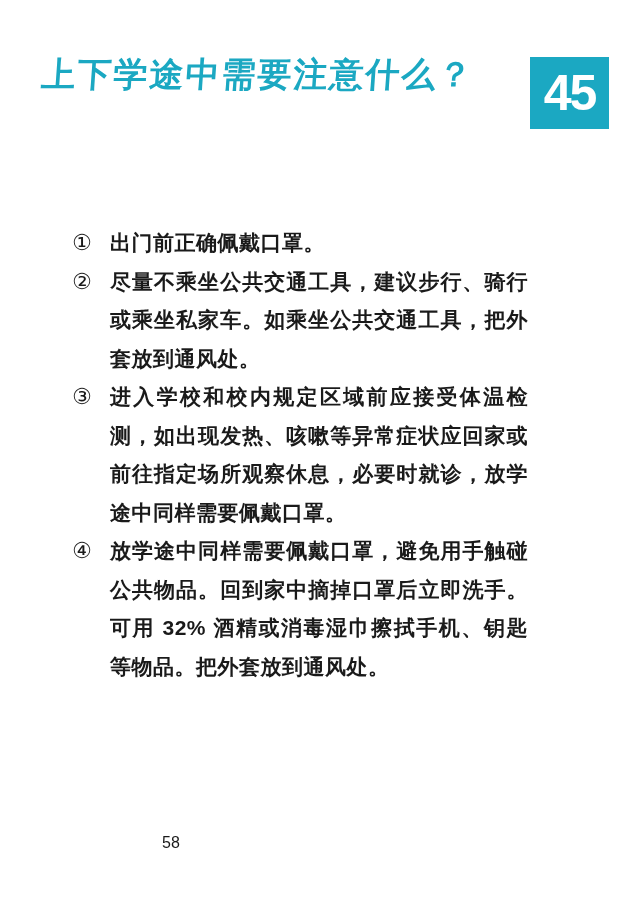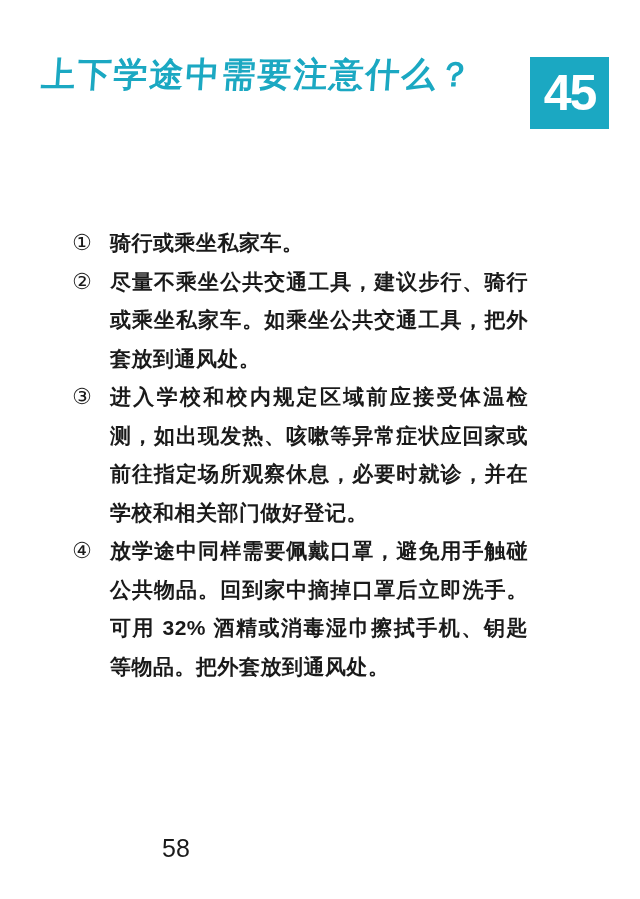--- a/index.html
+++ b/index.html
@@ -76,48 +76,48 @@
     line-height: 38.5px;
     font-weight: 700;
     color: var(--text);
     text-align: justify;
     letter-spacing: 0.5px;
   }
   .page-number {
     position: absolute;
     left: 162px;
     top: 834px;
-    font-size: 25px;
+    font-size: 16px;
     font-weight: 400;
     color: var(--text);
   }
 </style>
 </head>
 <body>
 
 <div class="page">
 
   <h1 class="title">上下学途中需要注意什么？</h1>
 
   <div class="badge">
     <span class="badge-num">45</span>
   </div>
 
   <ol class="checklist">
     <li class="item">
       <span class="marker">①</span>
-      <span class="text">骑行或乘坐私家车。</span>
+      <span class="text">出门前正确佩戴口罩。</span>
     </li>
     <li class="item">
       <span class="marker">②</span>
       <span class="text">尽量不乘坐公共交通工具，建议步行、骑行或乘坐私家车。如乘坐公共交通工具，把外套放到通风处。</span>
     </li>
     <li class="item">
       <span class="marker">③</span>
-      <span class="text">进入学校和校内规定区域前应接受体温检测，如出现发热、咳嗽等异常症状应回家或前往指定场所观察休息，必要时就诊，并在学校和相关部门做好登记。</span>
+      <span class="text">进入学校和校内规定区域前应接受体温检测，如出现发热、咳嗽等异常症状应回家或前往指定场所观察休息，必要时就诊，放学途中同样需要佩戴口罩。</span>
     </li>
     <li class="item">
       <span class="marker">④</span>
       <span class="text">放学途中同样需要佩戴口罩，避免用手触碰公共物品。回到家中摘掉口罩后立即洗手。可用 32% 酒精或消毒湿巾擦拭手机、钥匙等物品。把外套放到通风处。</span>
     </li>
   </ol>
 
   <div class="page-number">58</div>
 
 </div>

